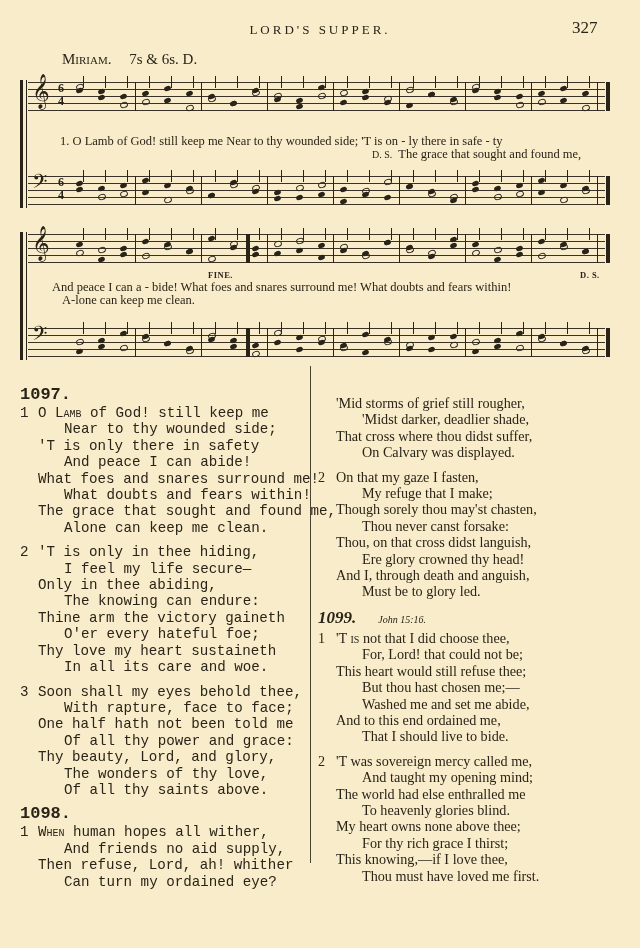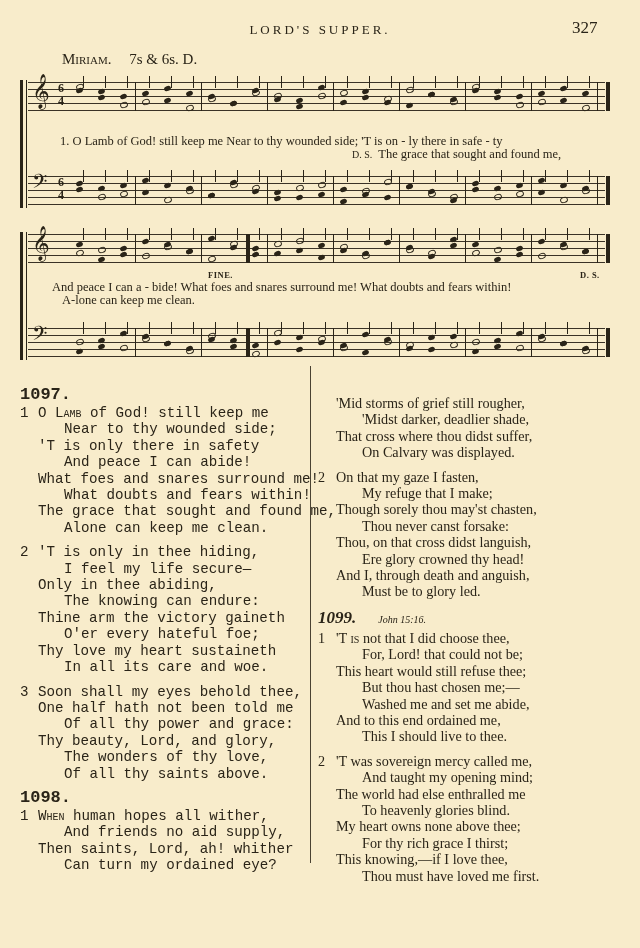--- a/index.html
+++ b/index.html
@@ -151,21 +151,21 @@
       <div class="note" style="left: 532px; top: 4px;"></div>
       <div class="note" style="left: 532px; top: 16px;"></div>
       <div class="stem" style="left: 539px; top: -6px; height: 12px;"></div>
       <div class="note" style="left: 554px; top: 9px;"></div>
       <div class="note open" style="left: 554px; top: 23px;"></div>
       <div class="stem" style="left: 561px; top: -6px; height: 12px;"></div>
       <div class="barline" style="left: 569px; top: 0px; height: 29px;"></div>
     </div>
 
   <div class="lyric" style="left:40px;top:58px;">1. O Lamb of God! still keep me Near to  thy wounded side;     'T is on -  ly there in safe - ty</div>
-  <div class="lyric" style="left:332px;top:71px;">
+  <div class="lyric" style="left:352px;top:71px;">
     <span class="ds-small">D. S.</span><span>The grace that sought and found me,</span>
   </div>
 
   <div class="staff" style="top:100px;">
     <div class="line" style="top:0"></div>
       <div class="line" style="top:7px"></div>
       <div class="line" style="top:14px"></div>
       <div class="line" style="top:21px"></div>
       <div class="line" style="top:28px"></div>
     <span class="clef" style="top:-4px;font-size:24px;">𝄢</span>
@@ -469,33 +469,34 @@
         <div class="vline indent">I feel my life secure—</div>
         <div class="vline odd">Only in thee abiding,</div>
         <div class="vline indent">The knowing can endure:</div>
         <div class="vline odd">Thine arm the victory gaineth</div>
         <div class="vline indent">O'er every hateful foe;</div>
         <div class="vline odd">Thy love my heart sustaineth</div>
         <div class="vline indent">In all its care and woe.</div>
       </div>
       <div class="verse">
         <div class="vline odd"><span class="vnum">3</span>Soon shall my eyes behold thee,</div>
+        <div class="vline indent">With rapture, face to face;</div>
         <div class="vline odd">One half hath not been told me</div>
         <div class="vline indent">Of all thy power and grace:</div>
         <div class="vline odd">Thy beauty, Lord, and glory,</div>
         <div class="vline indent">The wonders of thy love,</div>
         <div class="vline indent">Of all thy saints above.</div>
       </div>
     </div>
   <div class="hymn-num" style="margin-top:-2px;">1098.</div>
   <div class="hymn">
       <div class="verse">
         <div class="vline odd"><span class="vnum">1</span><span class="sc2">When </span>human hopes all wither,</div>
         <div class="vline indent">And friends no aid supply,</div>
-        <div class="vline odd">Then saints, Lord, ah! whither</div>
+        <div class="vline odd">Then refuse, Lord, ah! whither</div>
         <div class="vline indent">Can turn my ordained eye?</div>
       </div>
     </div>
 </div>
 
 <div class="abs col right" style="top:395px;">
   <div class="hymn">
       <div class="verse">
         <div class="vline odd">'Mid storms of grief still rougher,</div>
         <div class="vline indent">'Midst darker, deadlier shade,</div>
@@ -517,21 +518,21 @@
     <span>1099.</span><span class="ref">John 15:16.</span>
   </div>
   <div class="hymn">
       <div class="verse">
         <div class="vline odd"><span class="vnum">1</span>'T <span class="sc2">is </span>not that I did choose thee,</div>
         <div class="vline indent">For, Lord! that could not be;</div>
         <div class="vline odd">This heart would still refuse thee;</div>
         <div class="vline indent">But thou hast chosen me;—</div>
         <div class="vline indent">Washed me and set me abide,</div>
         <div class="vline odd">And to this end ordained me,</div>
-        <div class="vline indent">This I should live to thee.</div>
+        <div class="vline indent">That I should live to bide.</div>
       </div>
       <div class="verse">
         <div class="vline odd"><span class="vnum">2</span>'T was sovereign mercy called me,</div>
         <div class="vline indent">And taught my opening mind;</div>
         <div class="vline odd">The world had else enthralled me</div>
         <div class="vline indent">To heavenly glories blind.</div>
         <div class="vline odd">My heart owns none above thee;</div>
         <div class="vline indent">For thy rich grace I thirst;</div>
         <div class="vline odd">This knowing,—if I love thee,</div>
         <div class="vline indent">Thou must have loved me first.</div>

